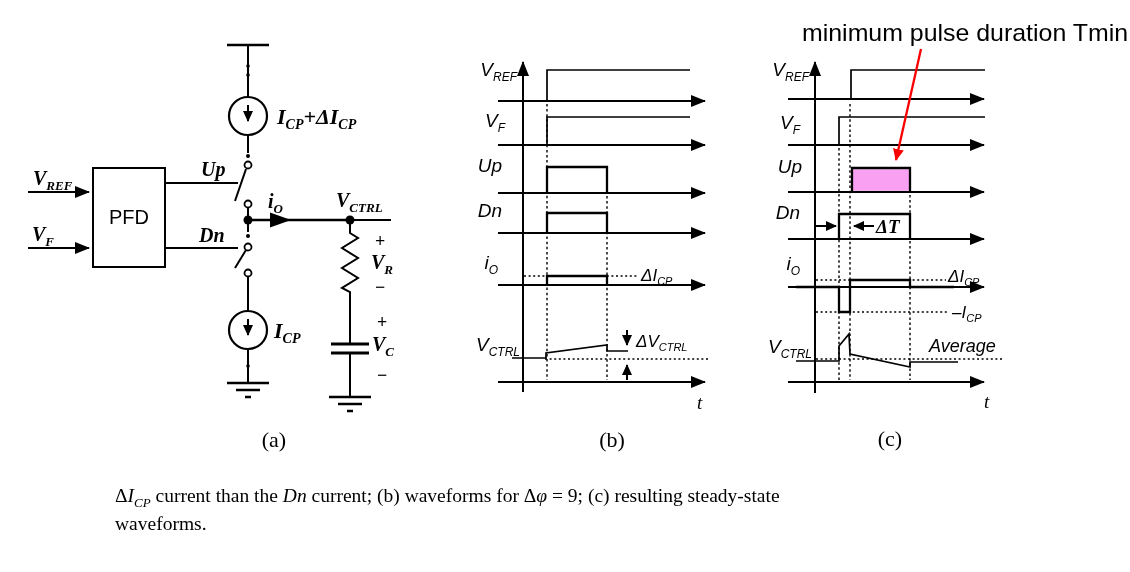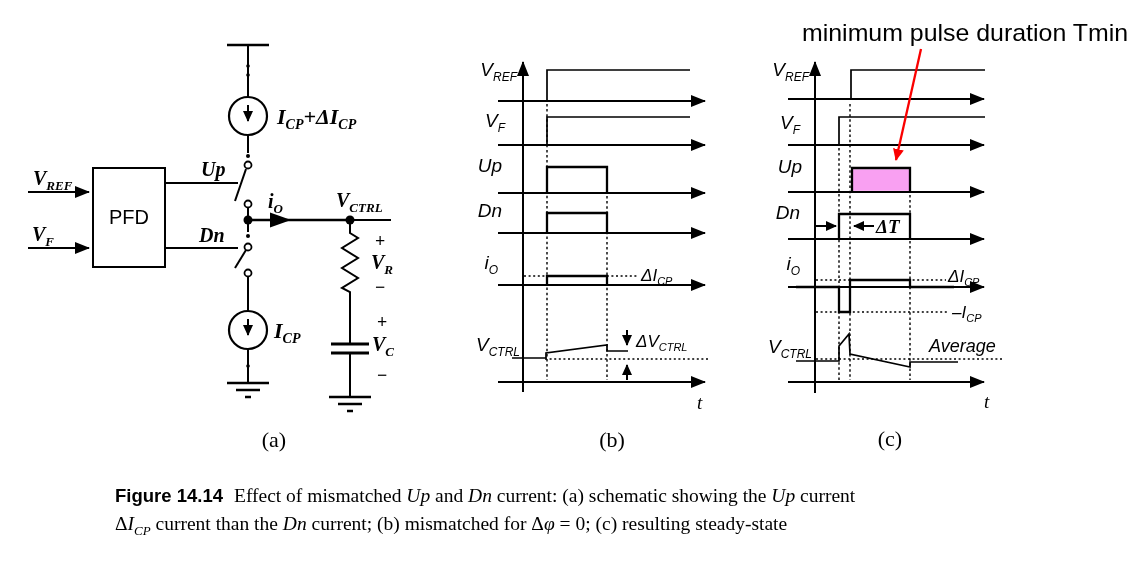--- a/index.html
+++ b/index.html
@@ -213,16 +213,16 @@
     <text x="812" y="353" text-anchor="end"><tspan class="wl">V</tspan><tspan class="wls" dy="4.5">CTRL</tspan></text>
     <text x="948" y="282"><tspan class="wl2">ΔI</tspan><tspan class="wl2s" dy="3.5">CP</tspan></text>
     <text x="952" y="318"><tspan class="wl2">–I</tspan><tspan class="wl2s" dy="3.5">CP</tspan></text>
     <text class="avg" x="929" y="352">Average</text>
     <text class="tt" x="984" y="408">t</text>
     <text class="tag" x="890" y="446" text-anchor="middle">(c)</text>
   </g>
 </svg>
 
 <div class="caption">
-  <div><span class="figtag">Figure 14.14</span><span>Effect of mismatched </span><span class="it">Up</span><span> and </span><span class="it">Dn</span><span> current: (a) schematic showing the </span><span class="it">Up</span><span> current</span></div>
-  <div><span>Δ</span><span class="it">I</span><sub class="it">CP</sub><span> current than the </span><span class="it">Dn</span><span> current; (b) mismatched for </span><span>Δ</span><span class="it">φ</span><span> = 0; (c) resulting steady-state</span></div>
+  <div><span>Δ</span><span class="it">I</span><sub class="it">CP</sub><span> current than the </span><span class="it">Dn</span><span> current; (b) waveforms for </span><span>Δ</span><span class="it">φ</span><span> = 9; (c) resulting steady-state</span></div>
+  <div><span>waveforms.</span></div>
 </div>
 </div>
 
 </body></html>

